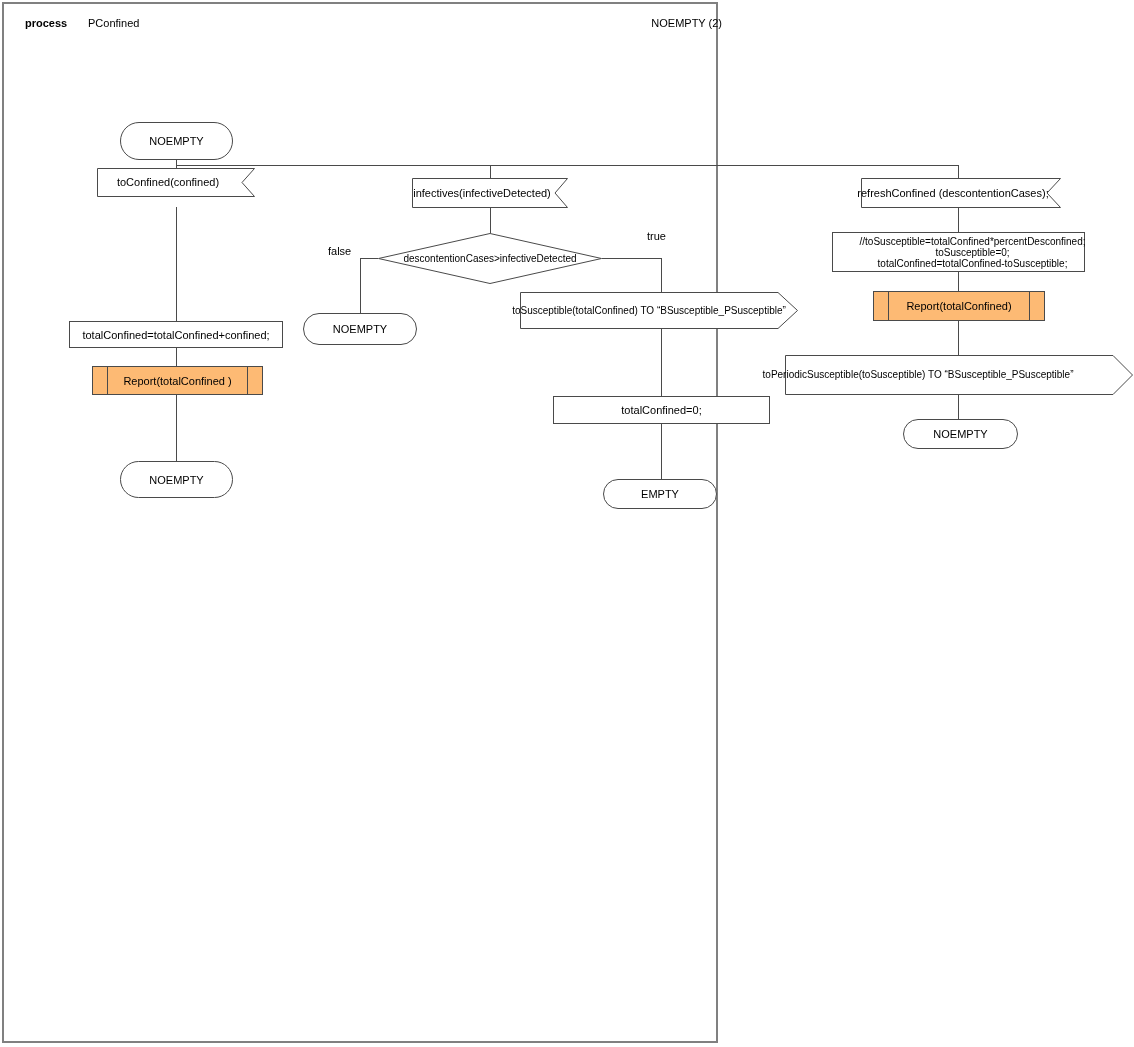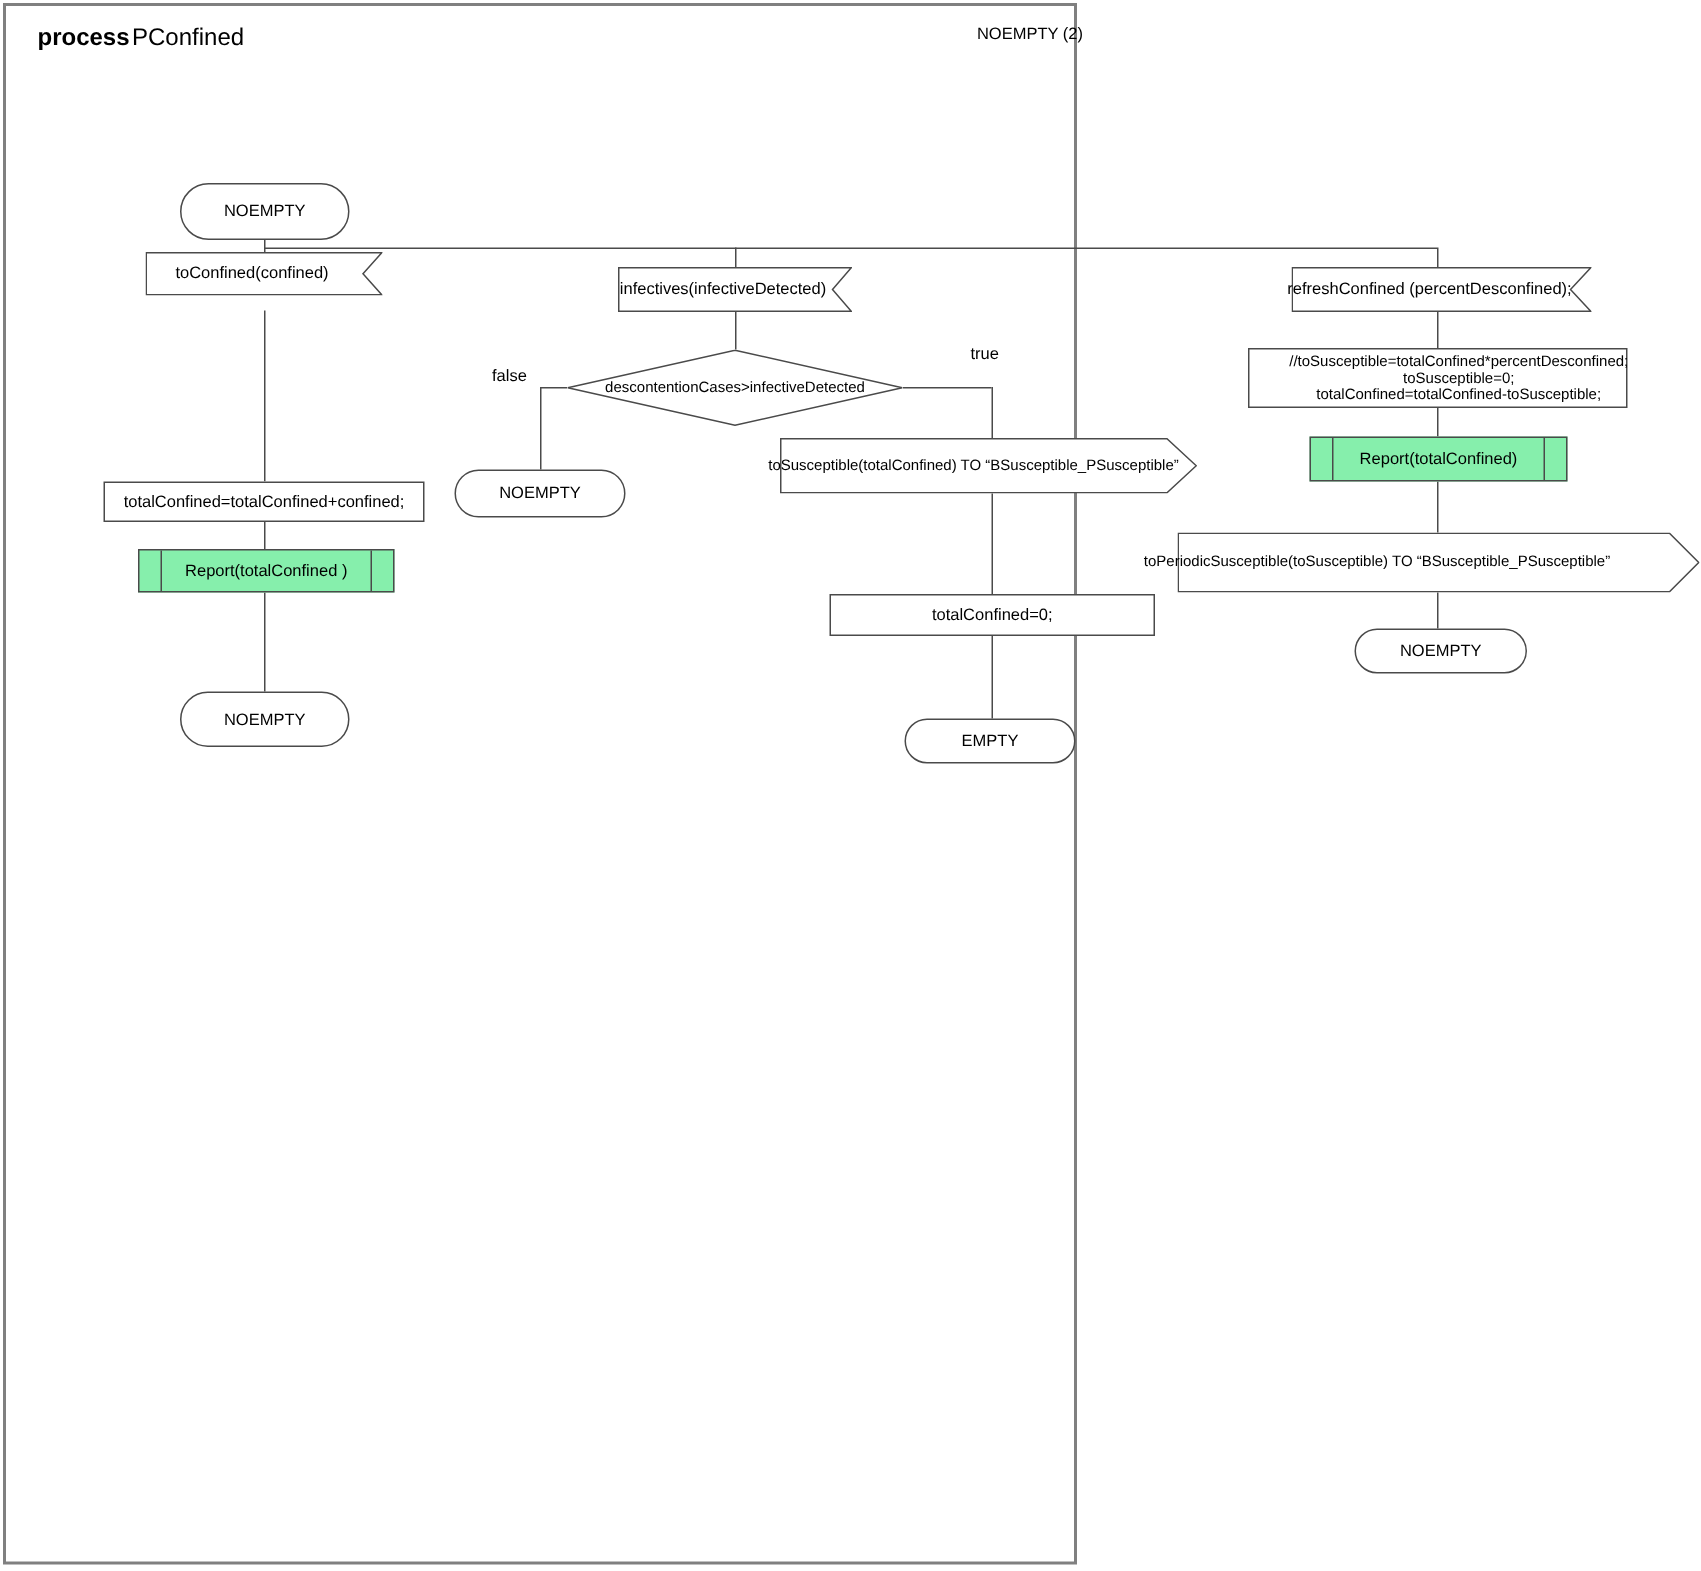--- a/index.html
+++ b/index.html
@@ -1,21 +1,21 @@
 <!DOCTYPE html>
 <html><head>
 <meta charset="utf-8">
 <style>
   html,body{margin:0;padding:0;background:#fff;}
   #canvas{
     position:relative;width:1134px;height:1047px;background:#ffffff;
     font-family:"Liberation Sans",sans-serif;color:#000;overflow:hidden;
   }
   .frame{position:absolute;left:2px;top:2px;width:712px;height:1037px;border:2px solid #808080;background:transparent;}
-  .hdr{position:absolute;top:17px;font-size:16px;white-space:nowrap;}
+  .hdr{position:absolute;top:17px;font-size:11px;white-space:nowrap;}
   .hdr.bold{font-weight:bold;}
   .pageref{position:absolute;top:17px;left:602px;width:120px;text-align:right;font-size:11px;}
   
   .ln{position:absolute;background:#4a4a4a;}
   .v{width:1px;}
   .h{height:1px;}
   
   .shape{position:absolute;box-sizing:border-box;font-size:11px;}
   .shape .txt{
     position:absolute;inset:0;display:flex;align-items:center;justify-content:center;
@@ -23,21 +23,21 @@
   }
   .shape svg{position:absolute;inset:0;display:block;}
   .state{
     border:1px solid #4a4a4a;background:#fff;border-radius:999px;
     display:flex;align-items:center;justify-content:center;
   }
   .task{
     border:1px solid #4a4a4a;background:#fff;
     display:flex;flex-direction:column;align-items:center;justify-content:center;text-align:center;
   }
-  .proc{border:1px solid #4a4a4a;background:#86efac;display:flex;align-items:center;justify-content:center;}
+  .proc{border:1px solid #4a4a4a;background:#fdba74;display:flex;align-items:center;justify-content:center;}
   .proc .bar{position:absolute;top:0;bottom:0;width:1px;background:#4a4a4a;}
   .proc .bar.l{left:14px;}
   .proc .bar.r{right:14px;}
   .sig .txt{padding-right:16px;}
   .out .txt{padding-right:20px;font-size:10px;}
   .small{font-size:10px;}
   .guard{position:absolute;font-size:11px;white-space:nowrap;}
   .taskline{white-space:nowrap;margin-left:28px;}
 </style>
 </head>
@@ -131,21 +131,21 @@
   </div>
 
   <div class="shape state" style="left:603px;top:479px;width:114px;height:30px">
     <span>EMPTY</span>
   </div>
 
   <div class="shape sig" style="left:861px;top:178px;width:200px;height:30px">
     <svg width="200" height="30" viewBox="0 0 200 30">
       <polygon points="0.5,0.5 199.5,0.5 186,15 199.5,29.5 0.5,29.5" fill="#ffffff" stroke="#4a4a4a"></polygon>
     </svg>
-    <div class="txt">refreshConfined (percentDesconfined);</div>
+    <div class="txt">refreshConfined (descontentionCases);</div>
   </div>
 
   <div class="shape task" style="left:832px;top:232px;width:253px;height:40px">
     <div class="taskline small">//toSusceptible=totalConfined*percentDesconfined;</div>
     <div class="taskline small">toSusceptible=0;</div>
     <div class="taskline small">totalConfined=totalConfined-toSusceptible;</div>
   </div>
 
   <div class="shape proc" style="left:873px;top:291px;width:172px;height:30px">
     <div class="bar l"></div>

